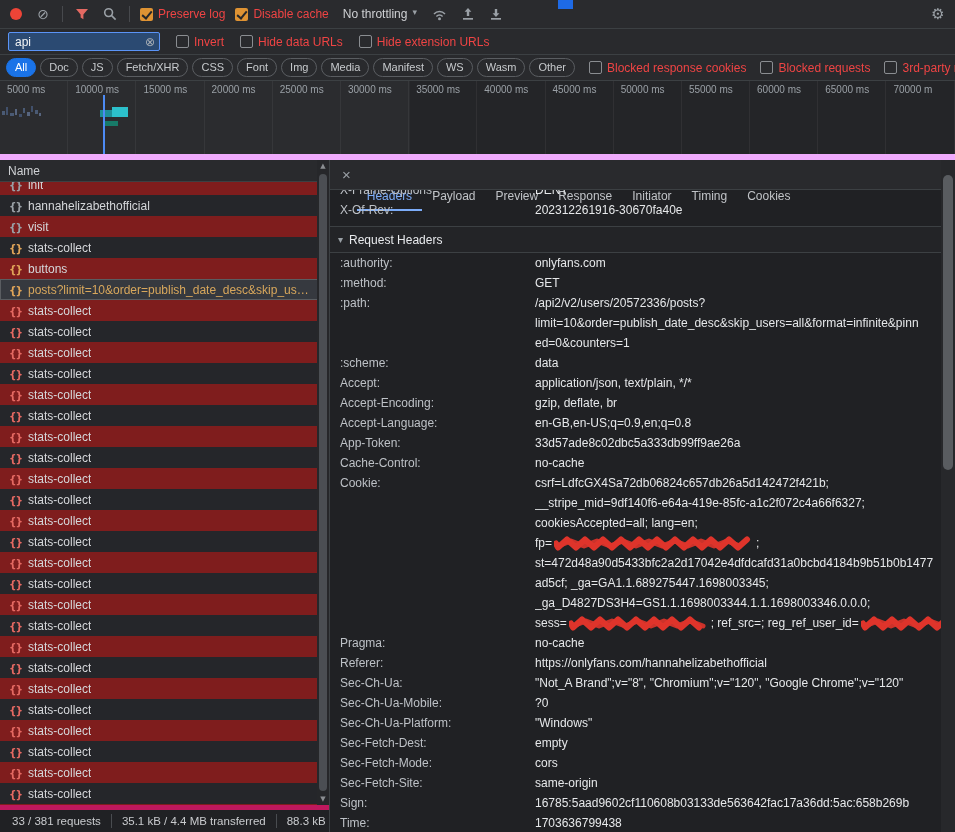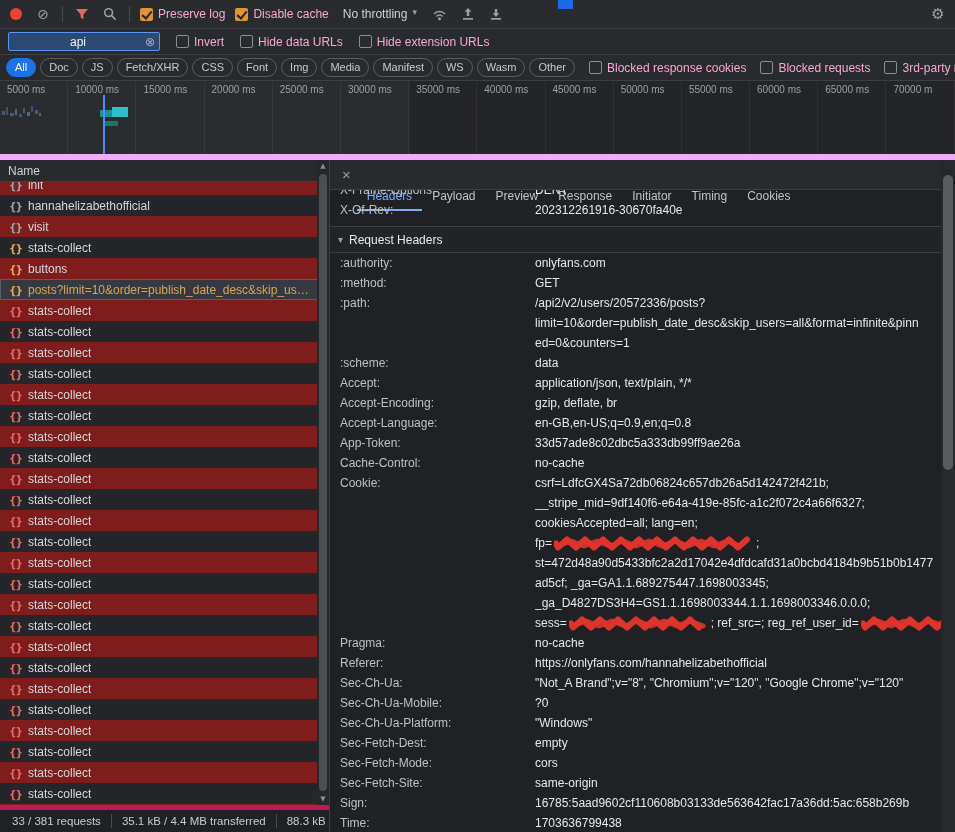--- a/index.html
+++ b/index.html
@@ -15,31 +15,31 @@
   .rec{width:12px;height:12px;border-radius:50%;background:#ee4437;margin:0 2px;}
   .glyph.big{font-size:14px;line-height:1;}
   .vsep{width:1px;height:16px;background:#47494d;flex:none;}
   .spacer{flex:1;}
   .check-item{display:inline-flex;align-items:center;gap:5px;cursor:default;flex:none;}
   .cb{width:13px;height:13px;border-radius:2px;display:inline-block;position:relative;flex:none;}
   .cb.checked{background:#df9333;}
   .cb.checked::after{content:"";position:absolute;left:4px;top:1px;width:4px;height:8px;
     border:solid #26272a;border-width:0 2px 2px 0;transform:rotate(40deg);}
   .cb.unchecked{border:1.5px solid #8a8d91;background:transparent;}
-  .check-label{color:#f9a8d4;white-space:nowrap;}
+  .check-label{color:#ef4444;white-space:nowrap;}
   .throttle{display:inline-flex;align-items:flex-start;gap:5px;color:#cfd1d4;padding:2px 4px;flex:none;}
   .caret{font-family:"DejaVu Sans",sans-serif;font-size:9px;color:#9aa0a6;}
   .gear{font-size:15px;line-height:1;}
   .artifact{position:absolute;left:558px;top:0;width:15px;height:9px;background:#1e6ae5;}
 
   
   .filterbar{height:26px;flex:none;background:#292a2d;border-bottom:1px solid #3c4043;
     display:flex;align-items:center;gap:16px;padding:0 8px;}
   .filter-input{width:152px;height:19px;background:#2b4a72;border:1px solid #5b94f7;border-radius:2px;
-    display:flex;align-items:center;padding:0 4px 0 6px;gap:4px;flex:none;text-align:center;}
+    display:flex;align-items:center;padding:0 4px 0 6px;gap:4px;flex:none;}
   .fi-text{flex:1;color:#f1f3f4;white-space:nowrap;overflow:hidden;}
   .fi-clear{font-family:"DejaVu Sans",sans-serif;font-size:12px;color:#aab0b6;line-height:1;}
 
   
   .chipsbar{height:26px;flex:none;background:#292a2d;border-bottom:1px solid #3c4043;
     display:flex;align-items:center;gap:14px;padding:0 6px;overflow:hidden;}
   .chips{display:flex;align-items:center;gap:4px;flex:none;}
   .chip{padding:3px 8px;border-radius:11px;border:1px solid #5a5d61;color:#c7cacd;font-size:11px;
     line-height:1;white-space:nowrap;flex:none;}
   .chip.selected{background:#1a73e8;border-color:#1a73e8;color:#fff;}

